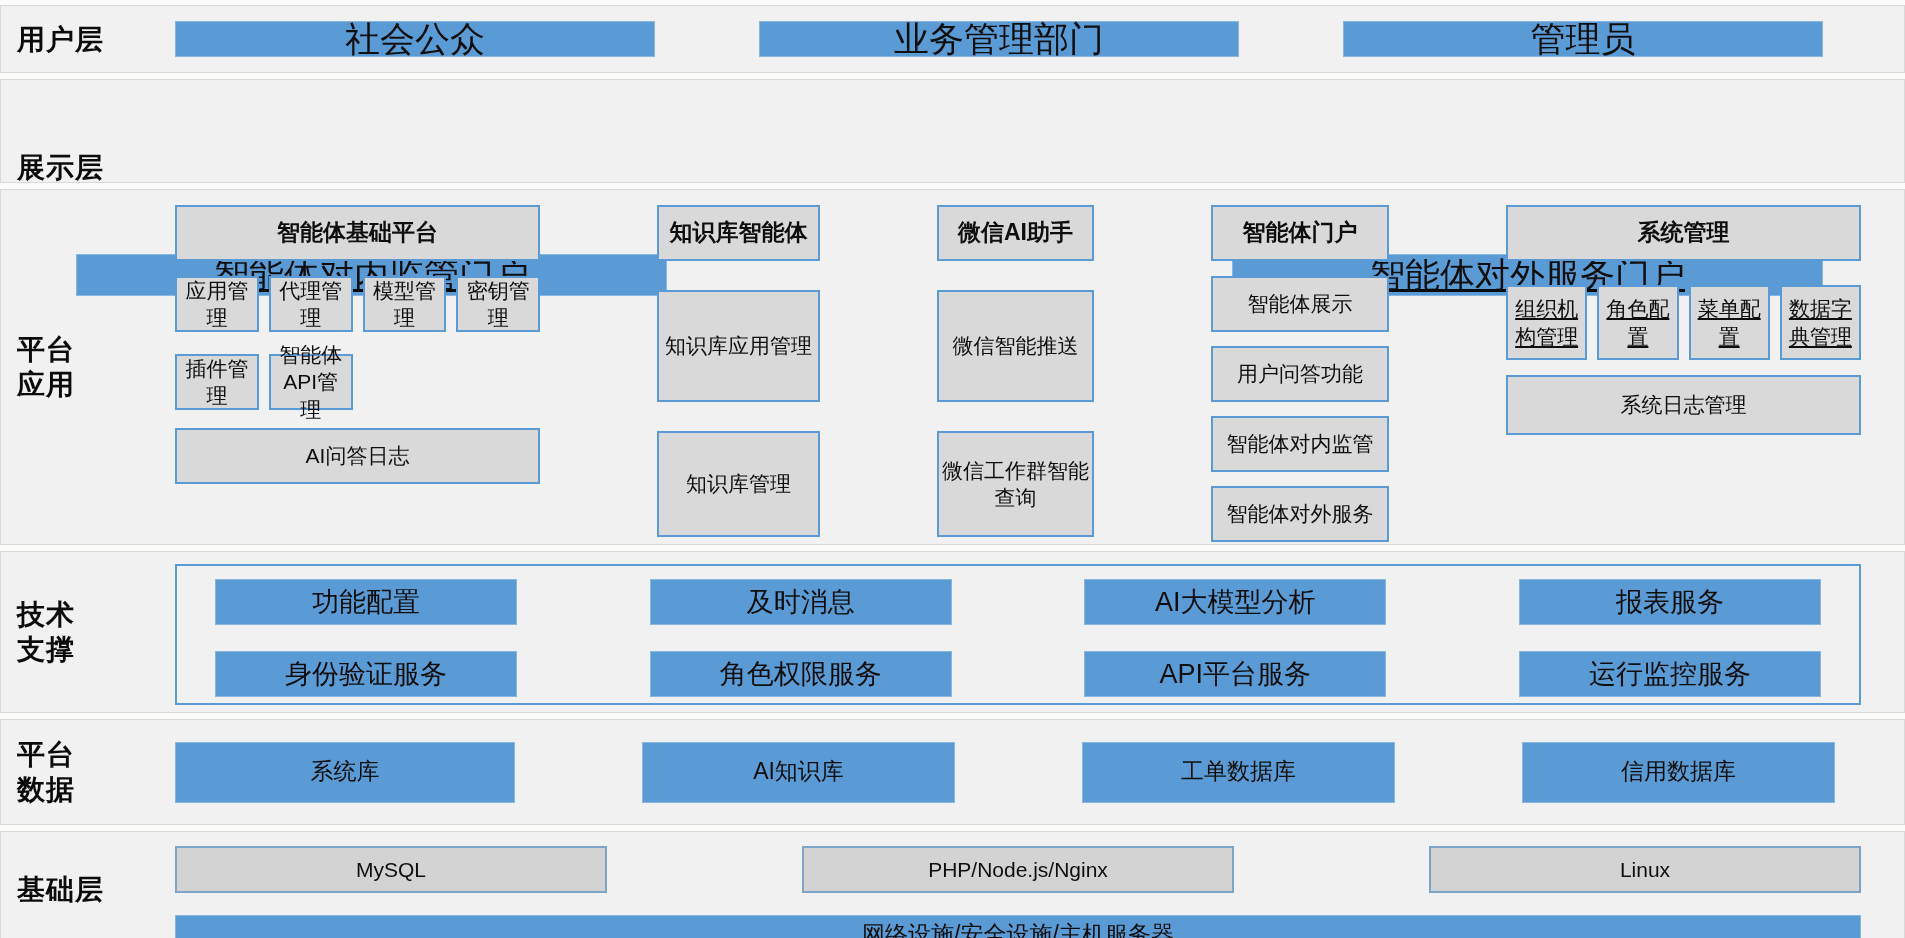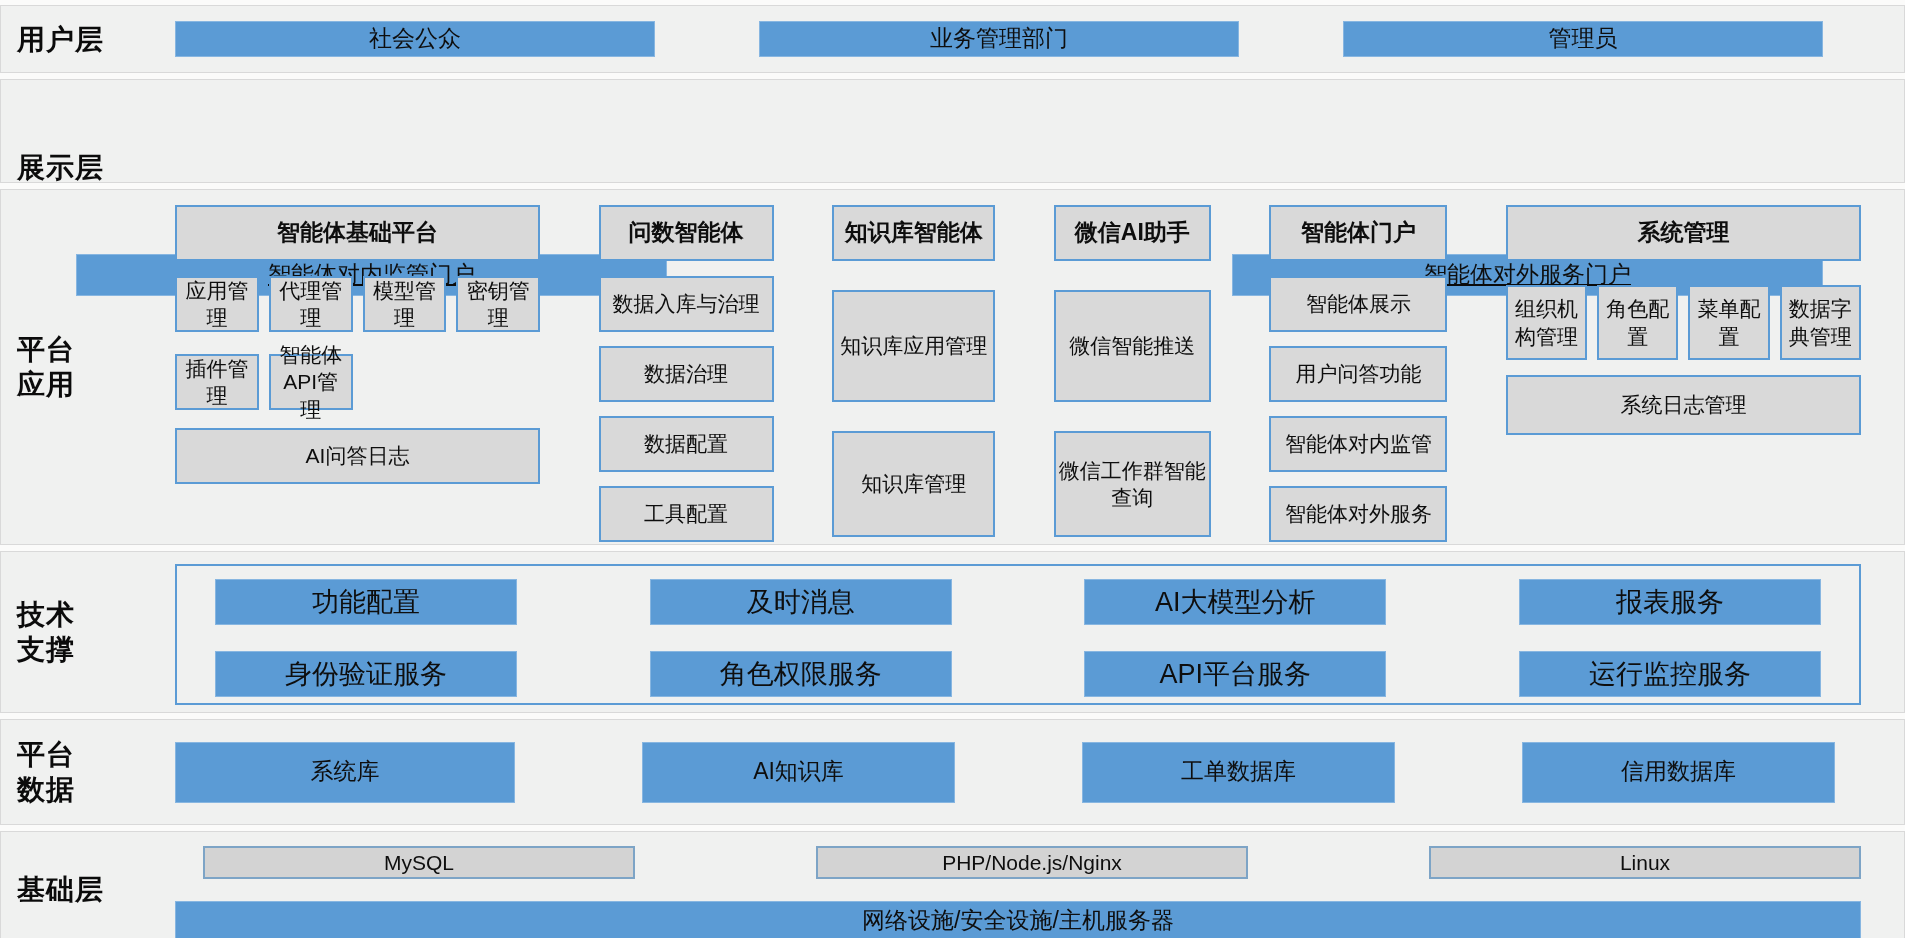--- a/index.html
+++ b/index.html
@@ -21,21 +21,21 @@
     display:flex;flex-direction:column;justify-content:center;
     font-weight:bold;font-size:28px;line-height:1.25;color:#0b0b0b;
     letter-spacing:1px;
   }
   .content{flex:1;margin-right:43px;box-sizing:border-box;}
 
   
   .bluebox{
     background:#5b9bd5;border:1px solid #87b6e1;box-sizing:border-box;
     display:flex;align-items:center;justify-content:center;
-    font-size:23px;color:#0e0e0e;text-align:center;line-height:1.2;
+    font-size:35px;color:#0e0e0e;text-align:center;line-height:1.2;
   }
   
   .gbox{
     background:#d9d9d9;border:2px solid #5b9bd5;box-sizing:border-box;
     display:flex;align-items:center;justify-content:center;
     font-size:21px;color:#0e0e0e;text-align:center;line-height:1.3;
     padding:0 2px;
     margin-top:8px;
   }
 
@@ -56,21 +56,21 @@
   .g1{width:365px}.g2{width:175px}.g3{width:163px}.g4{width:157px}.g5{width:178px}.g6{width:355px}
   .ghead{font-weight:bold;font-size:23px;height:56px;margin-bottom:7px;}
   .grid2{display:grid;grid-template-columns:1fr 1fr 1fr 1fr;column-gap:10px;row-gap:14px;}
   .grid2 .gbox{height:56px;}
   .gfooter{height:56px;margin-top:18px;}
   .stackbox{height:56px;}
   .stackbox + .stackbox{margin-top:14px;}
   .tallA{height:112px;margin-top:22px;}
   .tallB{height:106px;margin-top:29px;}
   .g6 .grid2{row-gap:15px;margin-top:9px;}
-  .g6 .grid2 .gbox{height:75px;}
+  .g6 .grid2 .gbox{height:75px;text-decoration:underline;}
   .g6 .gfooter{height:60px;margin-top:15px;}
 
   
   .band-tech{height:162px;}
   .tech-content{padding-top:12px;}
   .tech-container{
     border:2px solid #5b9bd5;height:141px;box-sizing:border-box;
     padding:13px 38px 0;display:flex;flex-direction:column;row-gap:26px;
     background:transparent;
   }
@@ -81,23 +81,23 @@
   .band-data{height:106px;}
   .data-content{display:flex;justify-content:space-between;align-items:center;padding-right:26px;}
   .data-box{height:61px;font-size:23px;}
   .data-w0{width:340px}.data-w1{width:313px}.data-w2{width:313px}.data-w3{width:313px}
 
   
   .band-infra{height:116px;}
   .infra-content{padding-top:14px;}
   .infra-row{display:flex;justify-content:space-between;}
   .infra-box{
-    width:432px;height:33px;background:#d3d3d3;border:2px solid #7da4c6;
+    width:432px;height:47px;background:#d3d3d3;border:2px solid #7da4c6;
     box-sizing:border-box;display:flex;align-items:center;justify-content:center;
-    font-size:21px;color:#0e0e0e;margin-left:28px;
+    font-size:21px;color:#0e0e0e;
   }
   .infra-bar{height:39px;margin-top:22px;font-size:23px;}
 </style>
 </head>
 <body>
 
 <div class="page">
 
   <section class="band band-user">
     <div class="label">用户层</div>
@@ -129,27 +129,20 @@
           <div class="gbox">应用管理</div>
           <div class="gbox">代理管理</div>
           <div class="gbox">模型管理</div>
           <div class="gbox">密钥管理</div>
           <div class="gbox">插件管理</div>
           <div class="gbox">智能体API管理</div>
         </div>
         <div class="gbox gfooter">AI问答日志</div>
       </div>
 
-      <div class="group g2">
-        <div class="gbox ghead">问数智能体</div>
-        <div class="gbox stackbox">数据入库与治理</div>
-        <div class="gbox stackbox">数据治理</div>
-        <div class="gbox stackbox">数据配置</div>
-        <div class="gbox stackbox">工具配置</div>
-      </div>
 
       <div class="group g3">
         <div class="gbox ghead">知识库智能体</div>
         <div class="gbox tallA">知识库应用管理</div>
         <div class="gbox tallB">知识库管理</div>
       </div>
 
       <div class="group g4">
         <div class="gbox ghead">微信AI助手</div>
         <div class="gbox tallA">微信智能推送</div>

